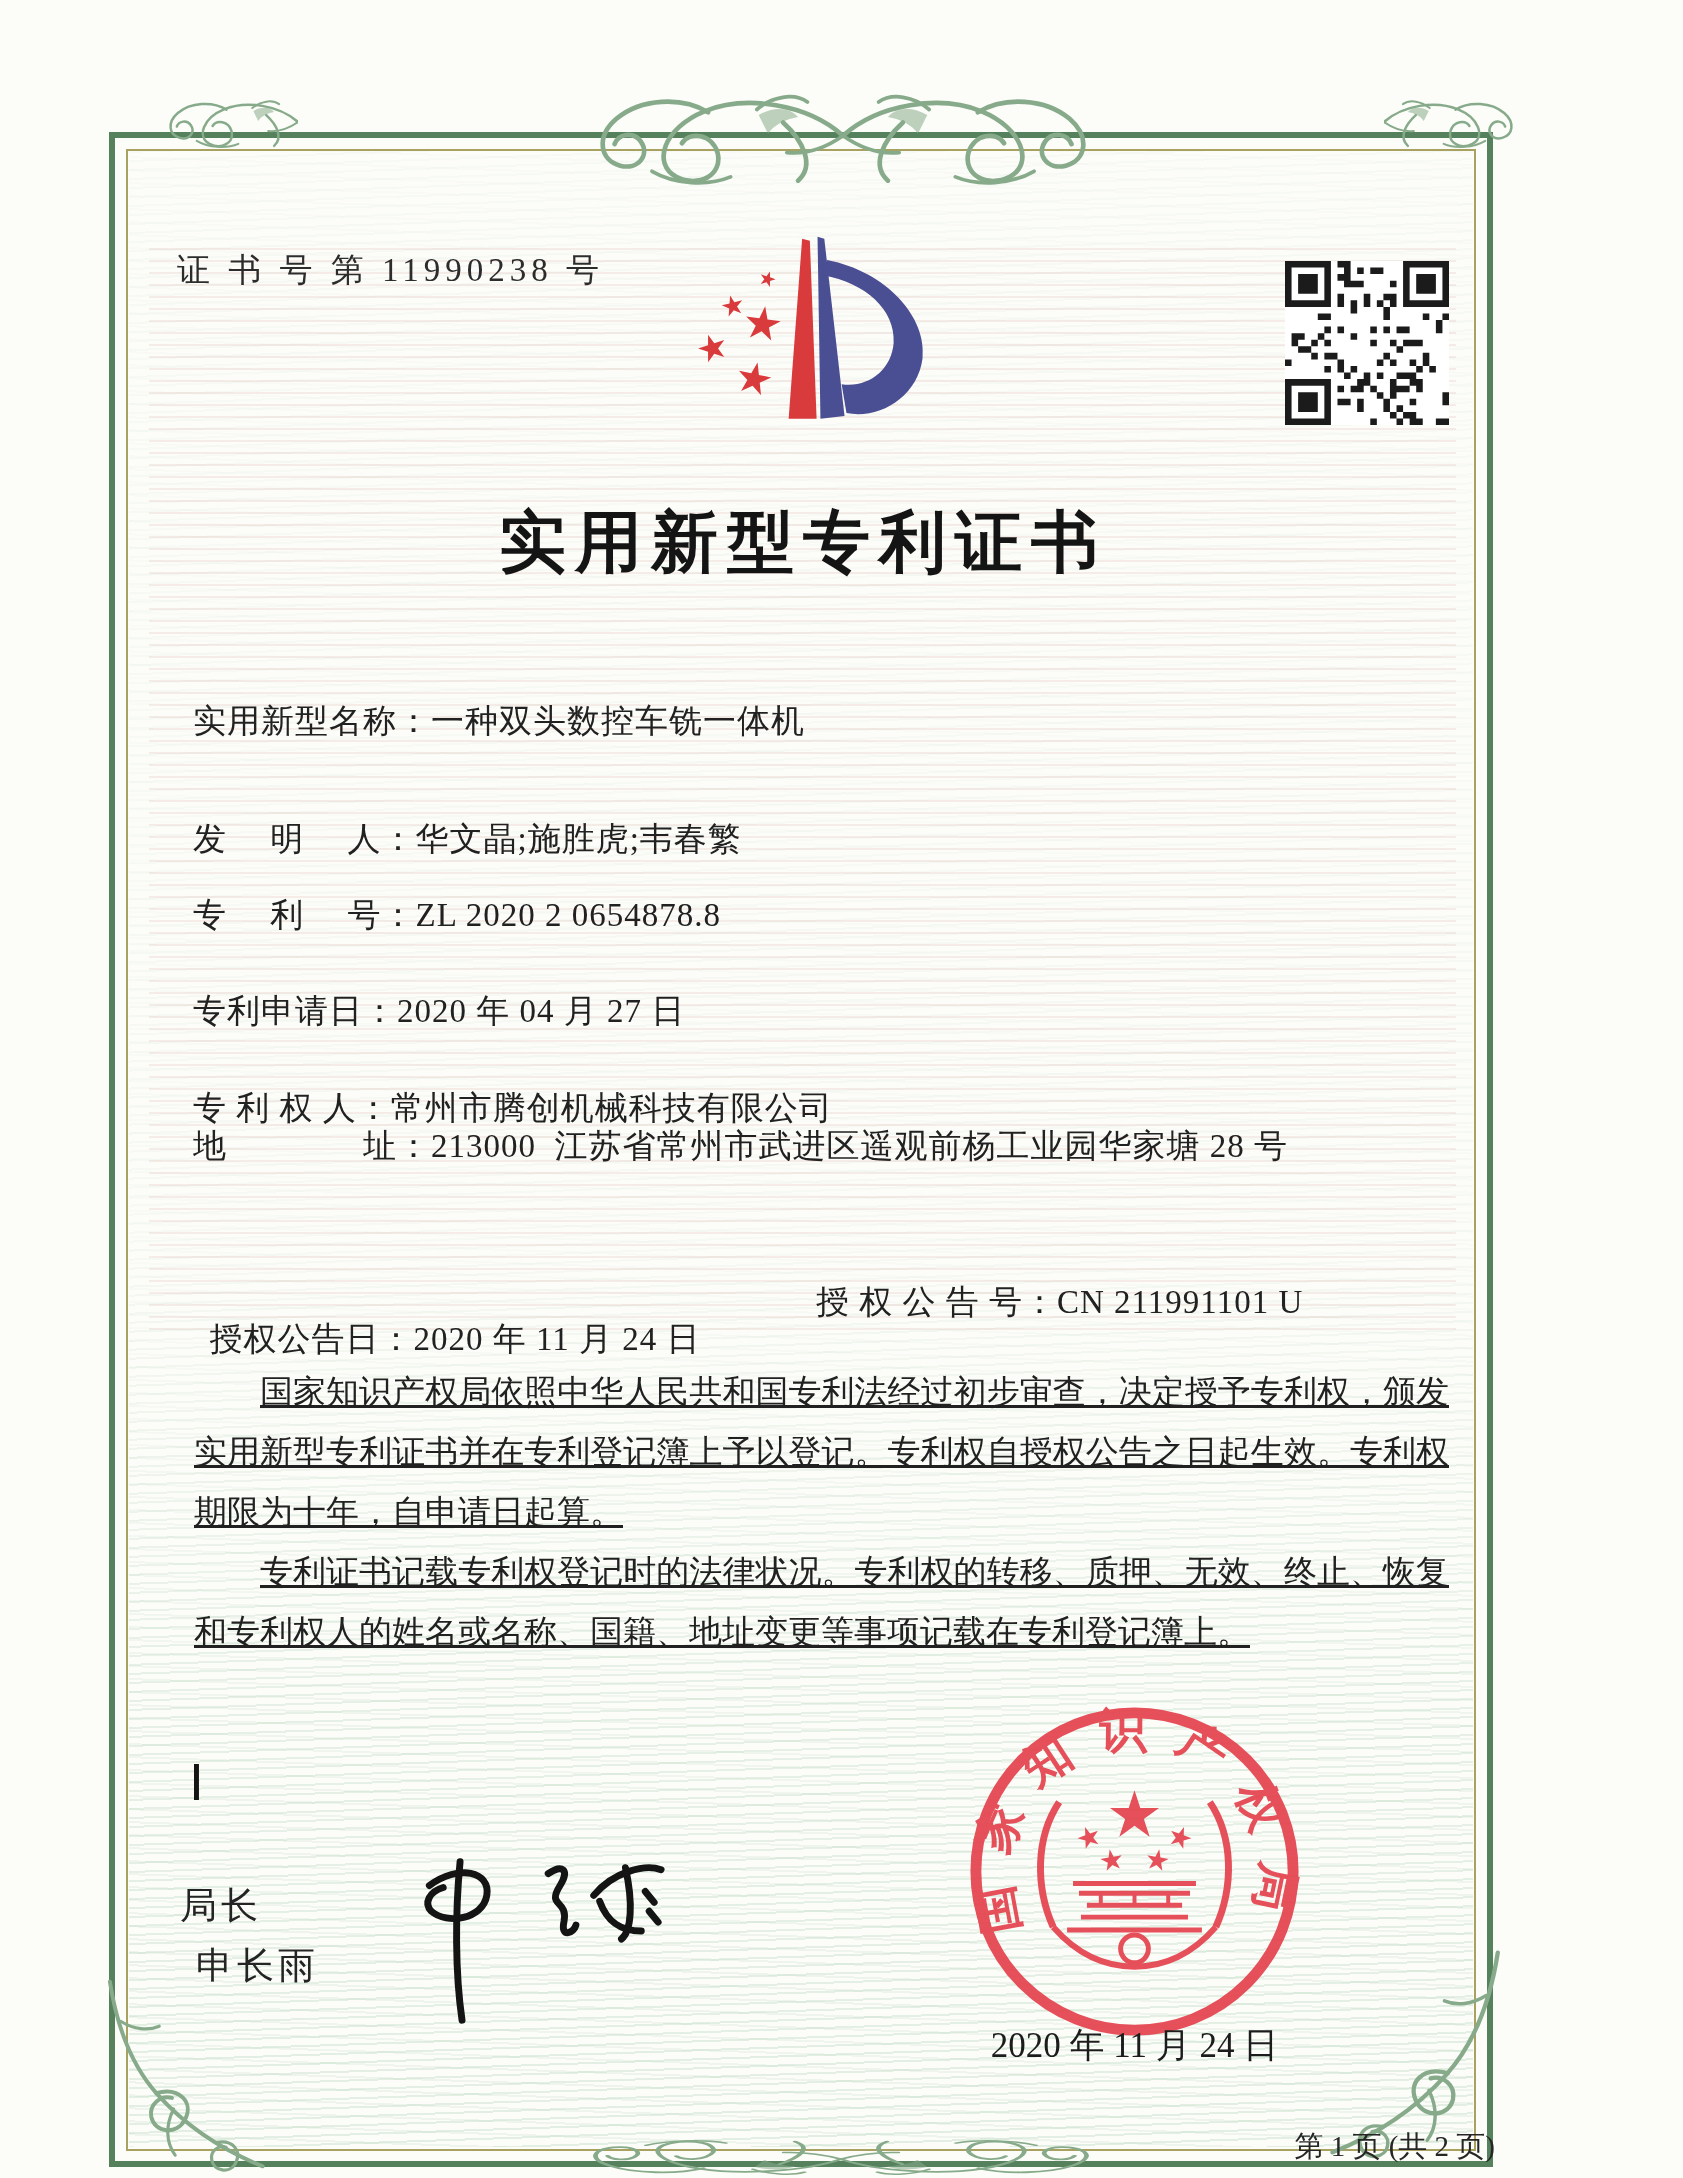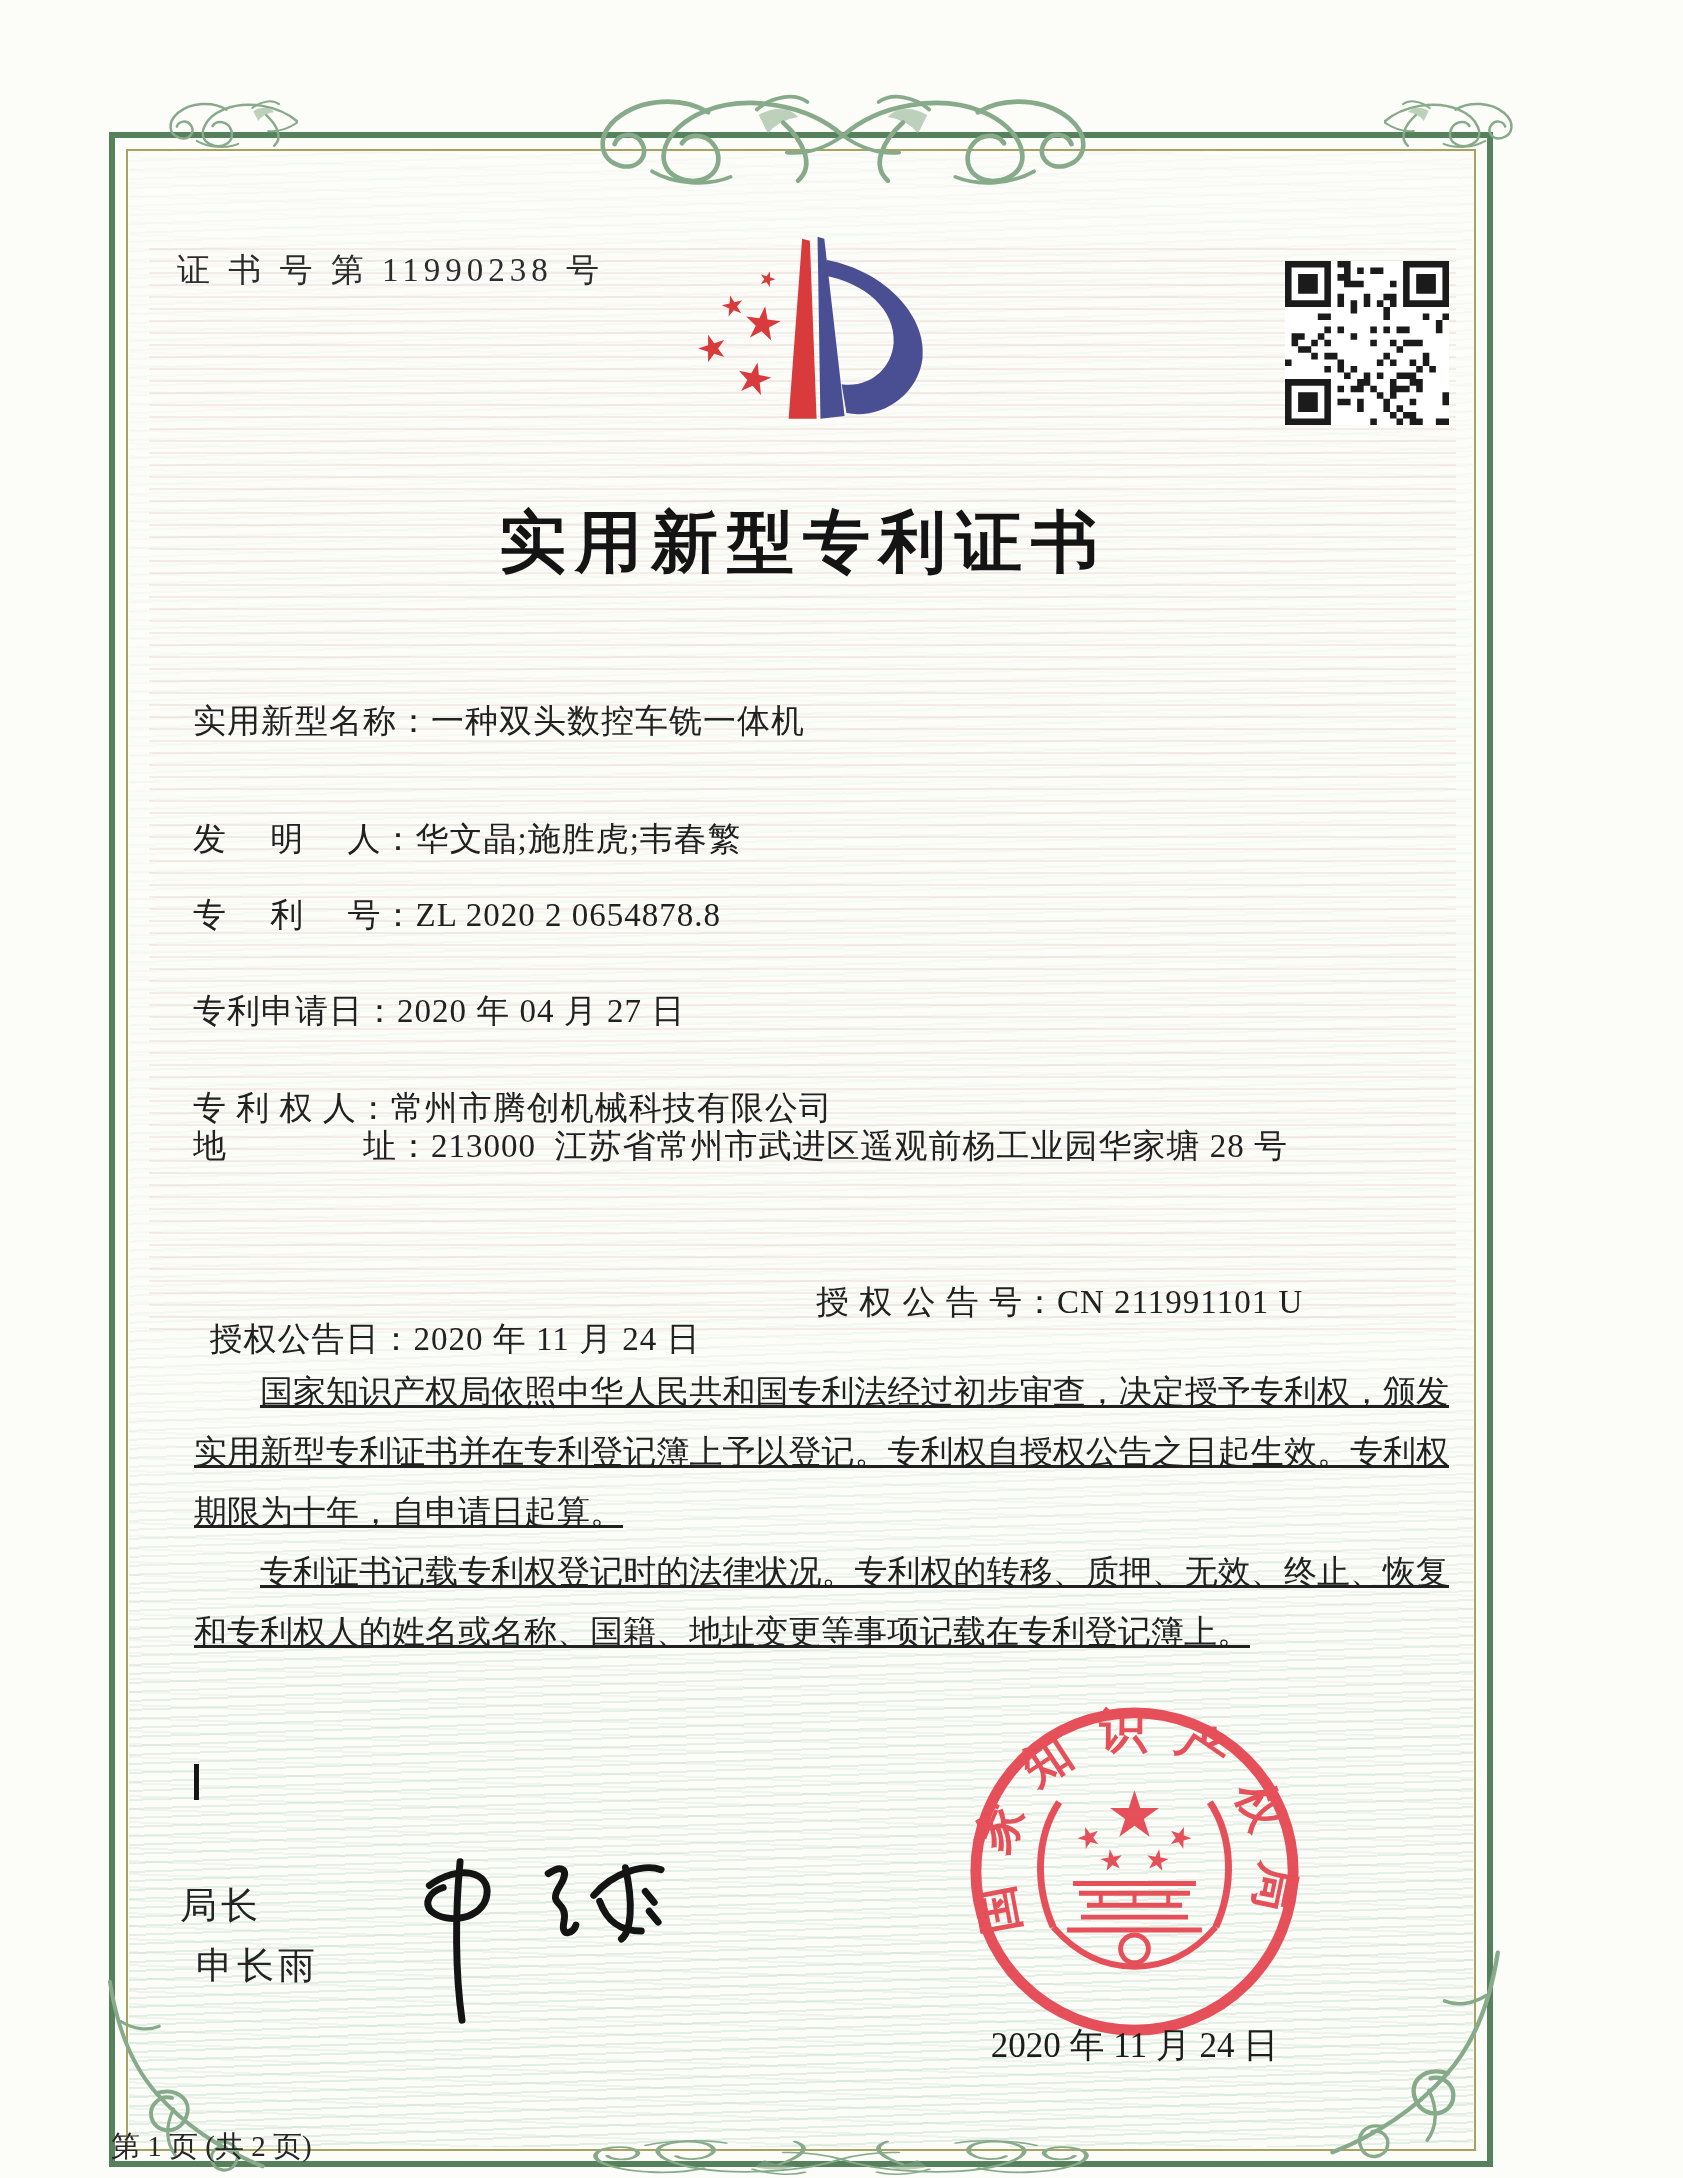--- a/index.html
+++ b/index.html
@@ -43,21 +43,21 @@
     line-height:60px;text-align:justify;color:#212121;text-decoration:underline;}
   .bodytext p{margin:0;text-indent:2em;}
   
   .barcode{position:absolute;left:194px;top:1764px;width:329px;height:36px;}
   .signer-title{position:absolute;left:180px;top:1881px;font-size:37px;letter-spacing:4px;}
   .signer-name{position:absolute;left:196px;top:1941px;font-size:37px;letter-spacing:4px;text-align:right;}
   .signature{position:absolute;left:364px;top:1834px;width:307px;height:203px;}
   .seal{position:absolute;left:962px;top:1699px;width:345px;height:345px;opacity:.93;}
   .sealdate{position:absolute;left:962px;top:2022px;width:345px;text-align:center;
     font-size:35px;color:#1c1c1c;white-space:pre;}
-  .footer{position:absolute;left:111px;top:2127px;width:1384px;text-align:left;
+  .footer{position:absolute;left:111px;top:2127px;width:1384px;text-align:right;
     font-size:29px;color:#262626;white-space:pre;}
 </style>
 </head>
 <body>
 
 <svg width="0" height="0" style="position:absolute" aria-hidden="true">
   <defs>
     <path id="star5" d="M0,-10 L2.25,-3.09 L9.51,-3.09 L3.64,1.18 L5.88,8.09 L0,3.82 L-5.88,8.09 L-3.64,1.18 L-9.51,-3.09 L-2.25,-3.09 Z"></path>
     <g id="flhalf" fill="none" stroke="currentColor" stroke-width="5" stroke-linecap="round">
       <path d="M300,52 C262,18 196,8 152,26 C108,44 96,82 122,96 C146,108 172,94 166,70 C160,50 136,47 128,60"></path>

